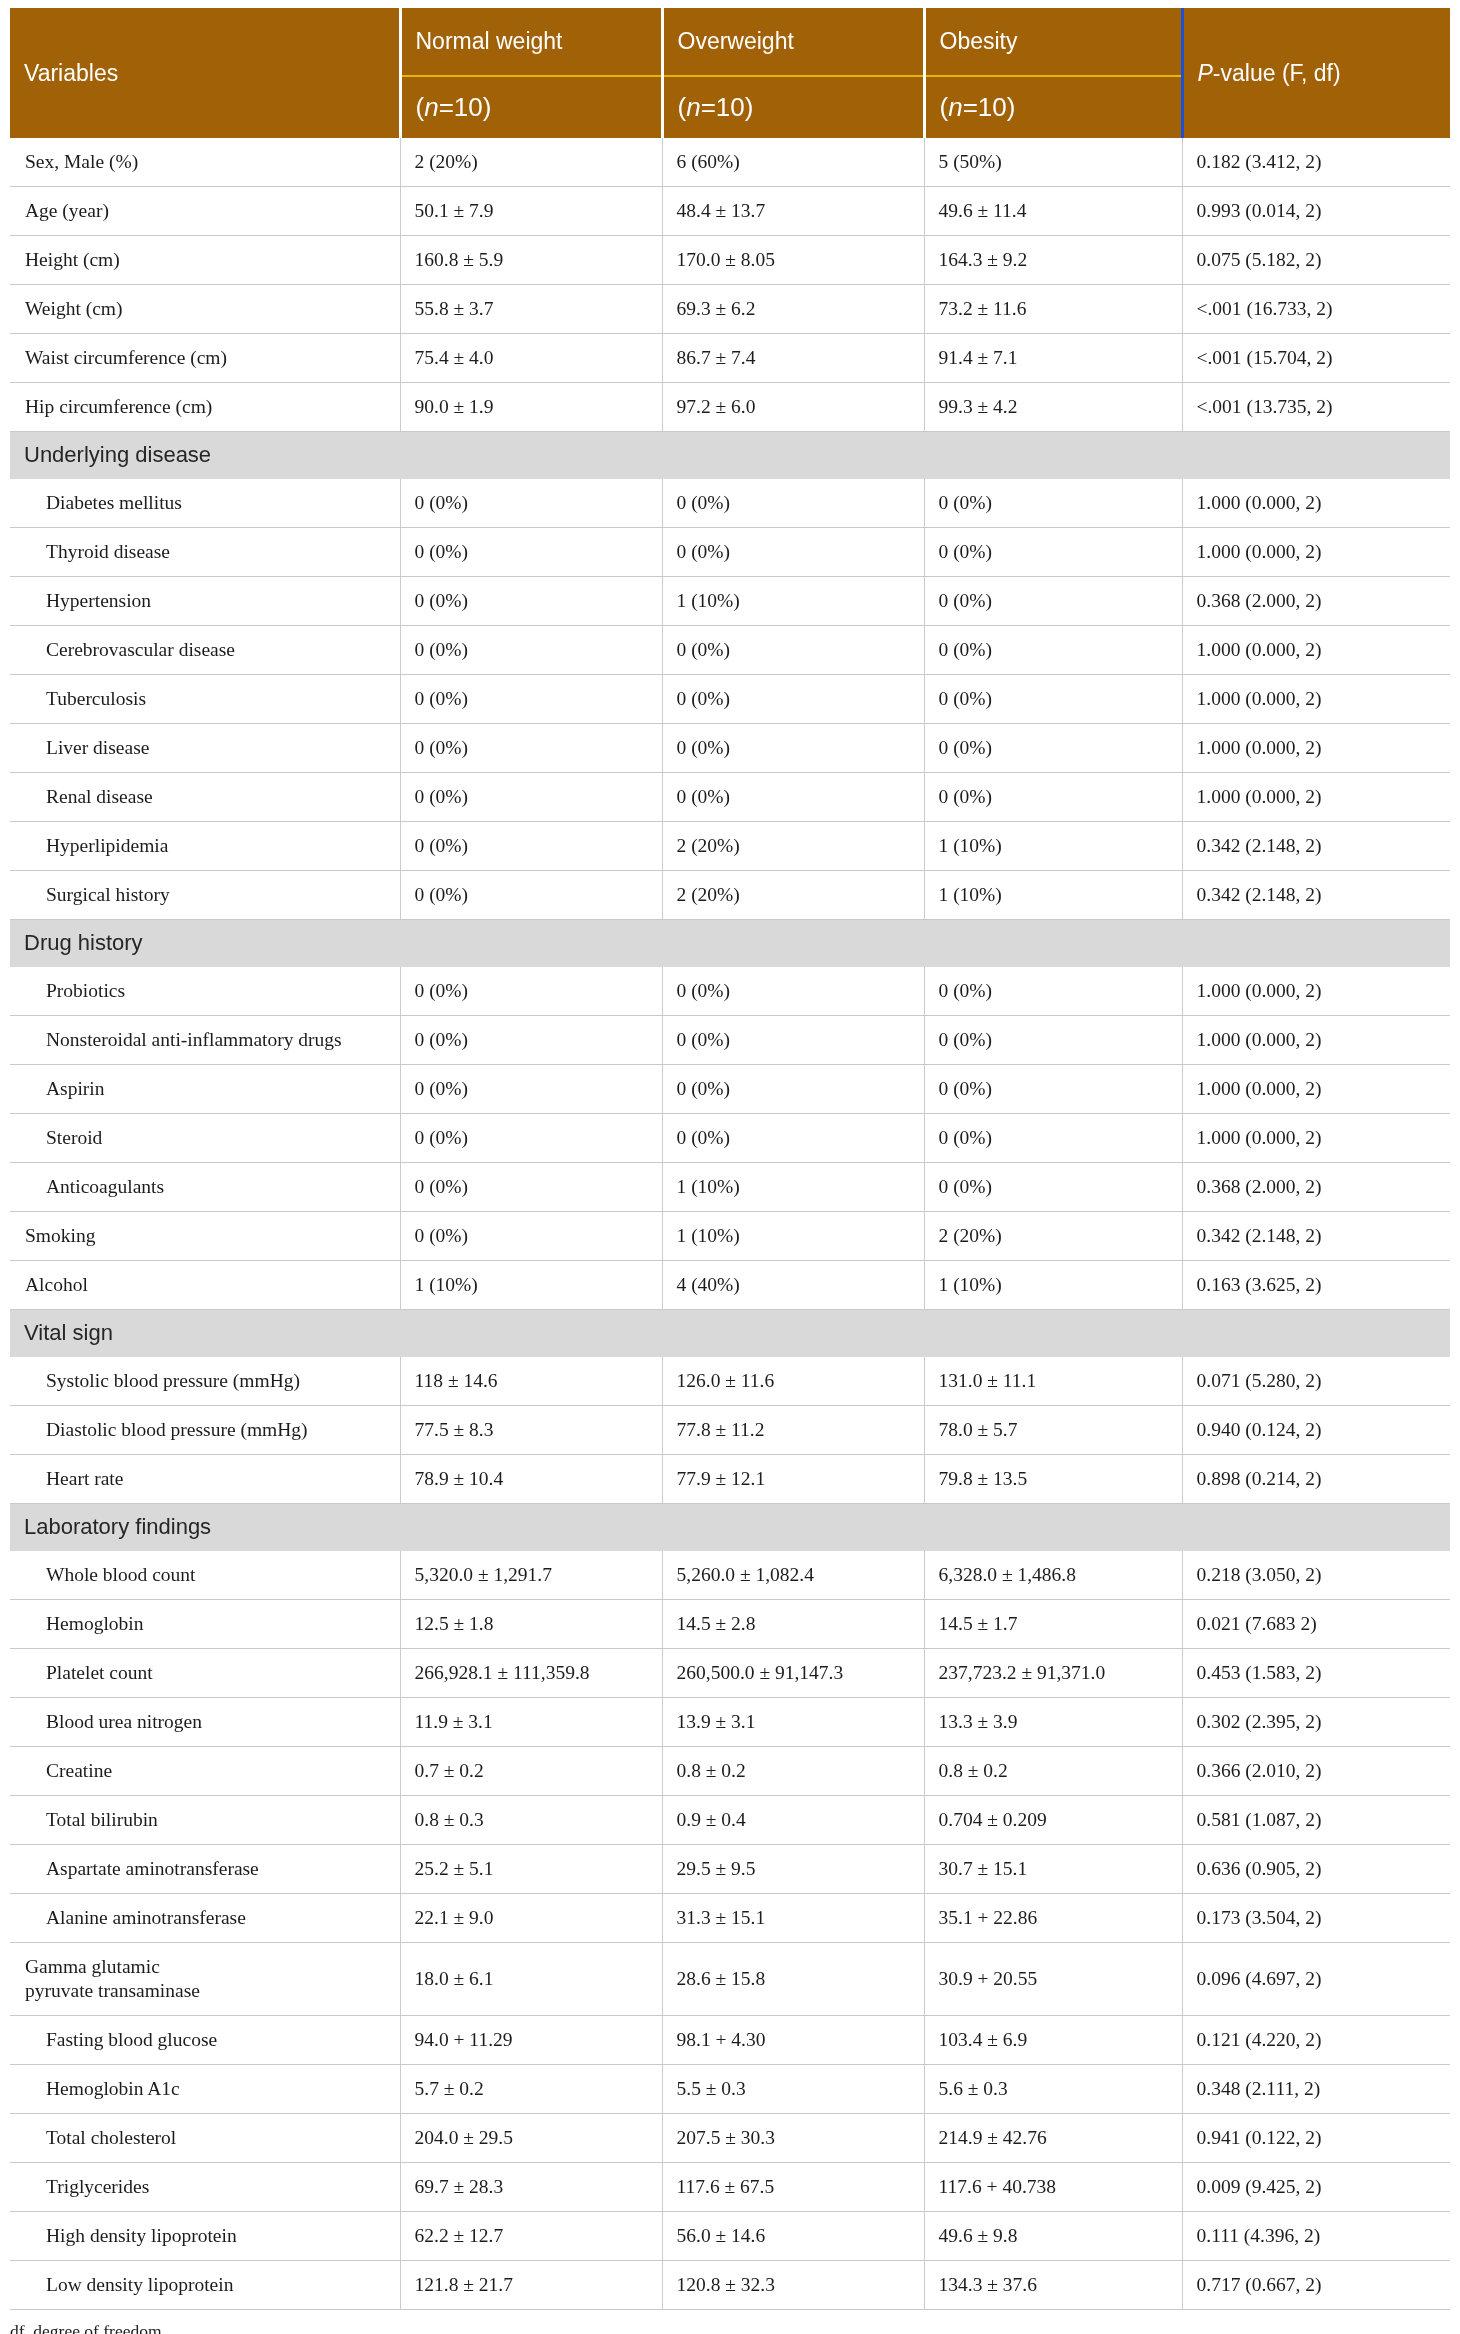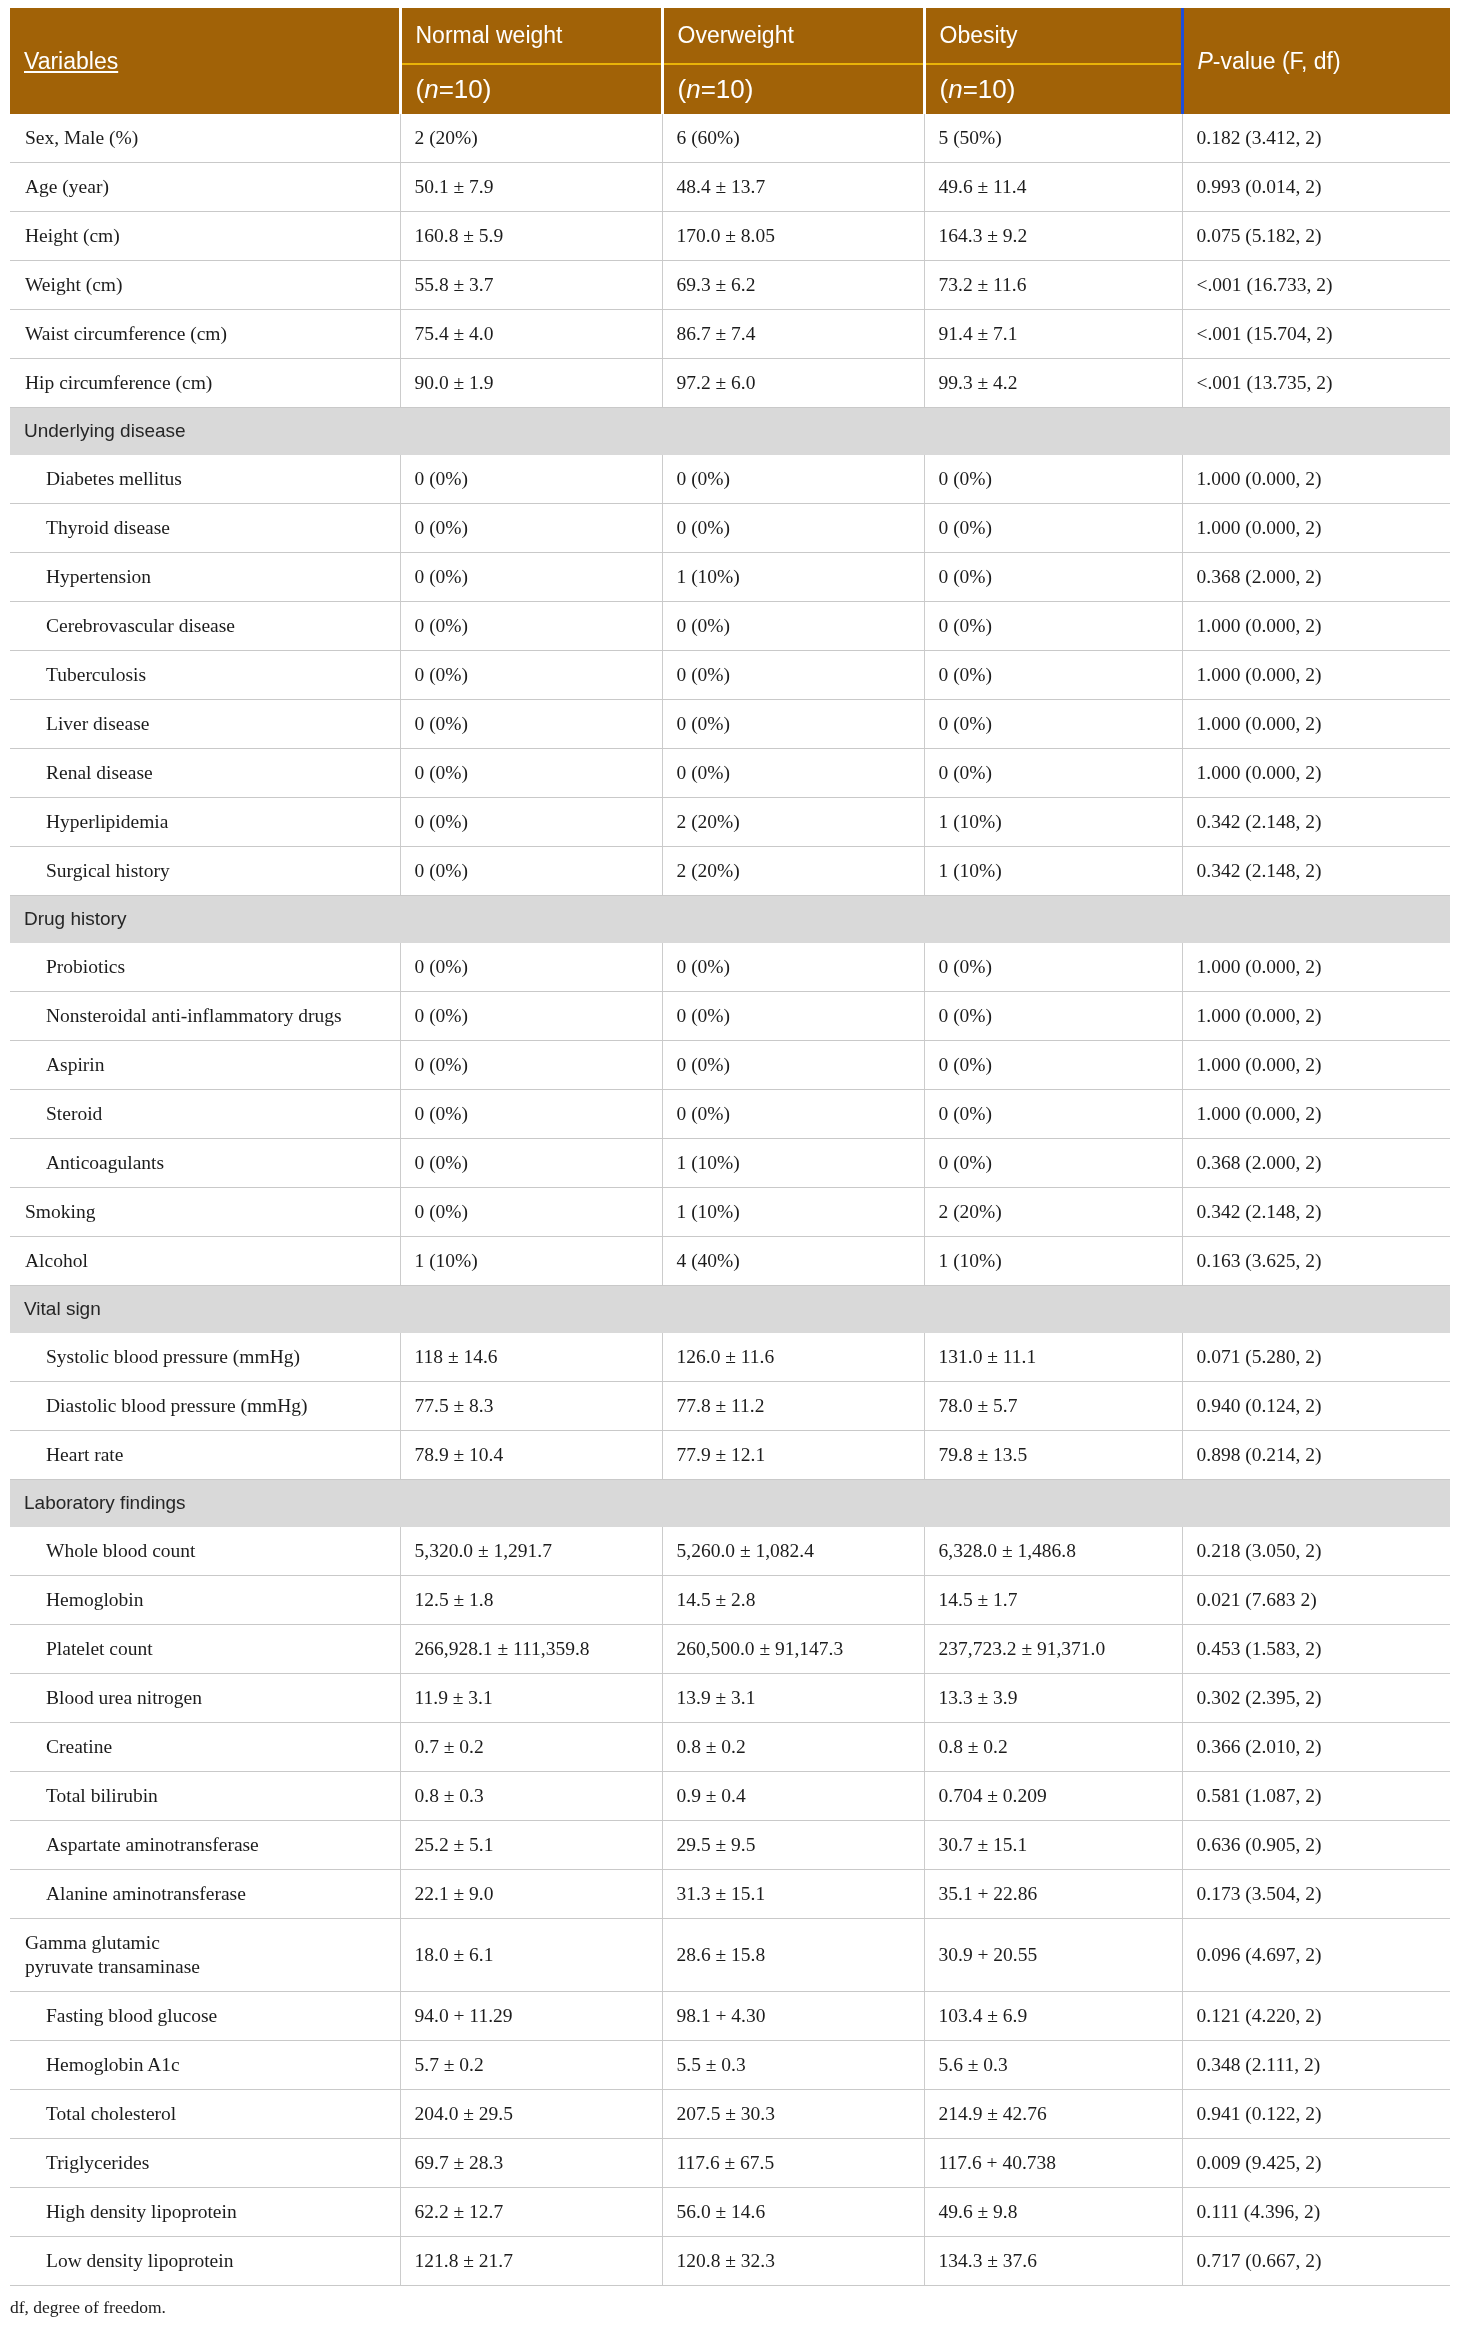--- a/index.html
+++ b/index.html
@@ -22,22 +22,21 @@
     background: #a16207;
     color: #ffffff;
     font-family: "Liberation Sans", sans-serif;
     font-weight: 400;
     font-size: 23px;
     text-align: left;
     vertical-align: middle;
     padding: 0 0 0 14px;
   }
   th.th-var {
-    height: 106px;
-    text-decoration: underline;
+    height: 130px;
   }
   th.th-group {
     height: 54px;
     border-left: 3px solid #ffffff;
   }
   th.th-sub {
     height: 49px;
     border-left: 3px solid #ffffff;
     border-top: 2px solid #eab308;
     font-size: 26px;
@@ -66,21 +65,21 @@
     white-space: pre-line;
     padding-left: 15px;
     margin-top: 39px;
   }
   tbody td.label-cell.indent {
     padding-left: 36px;
   }
   tbody tr.section-row td {
     background: #d9d9d9;
     font-family: "Liberation Sans", sans-serif;
-    font-size: 19px;
+    font-size: 22px;
     color: #262626;
     border: none;
     border-bottom: 1px solid #d9d9d9;
     padding: 10px 10px 10px 14px;
     line-height: 26px;
   }
   
   .footnotes {
     margin-top: 8px;
     font-family: "Liberation Serif", serif;

